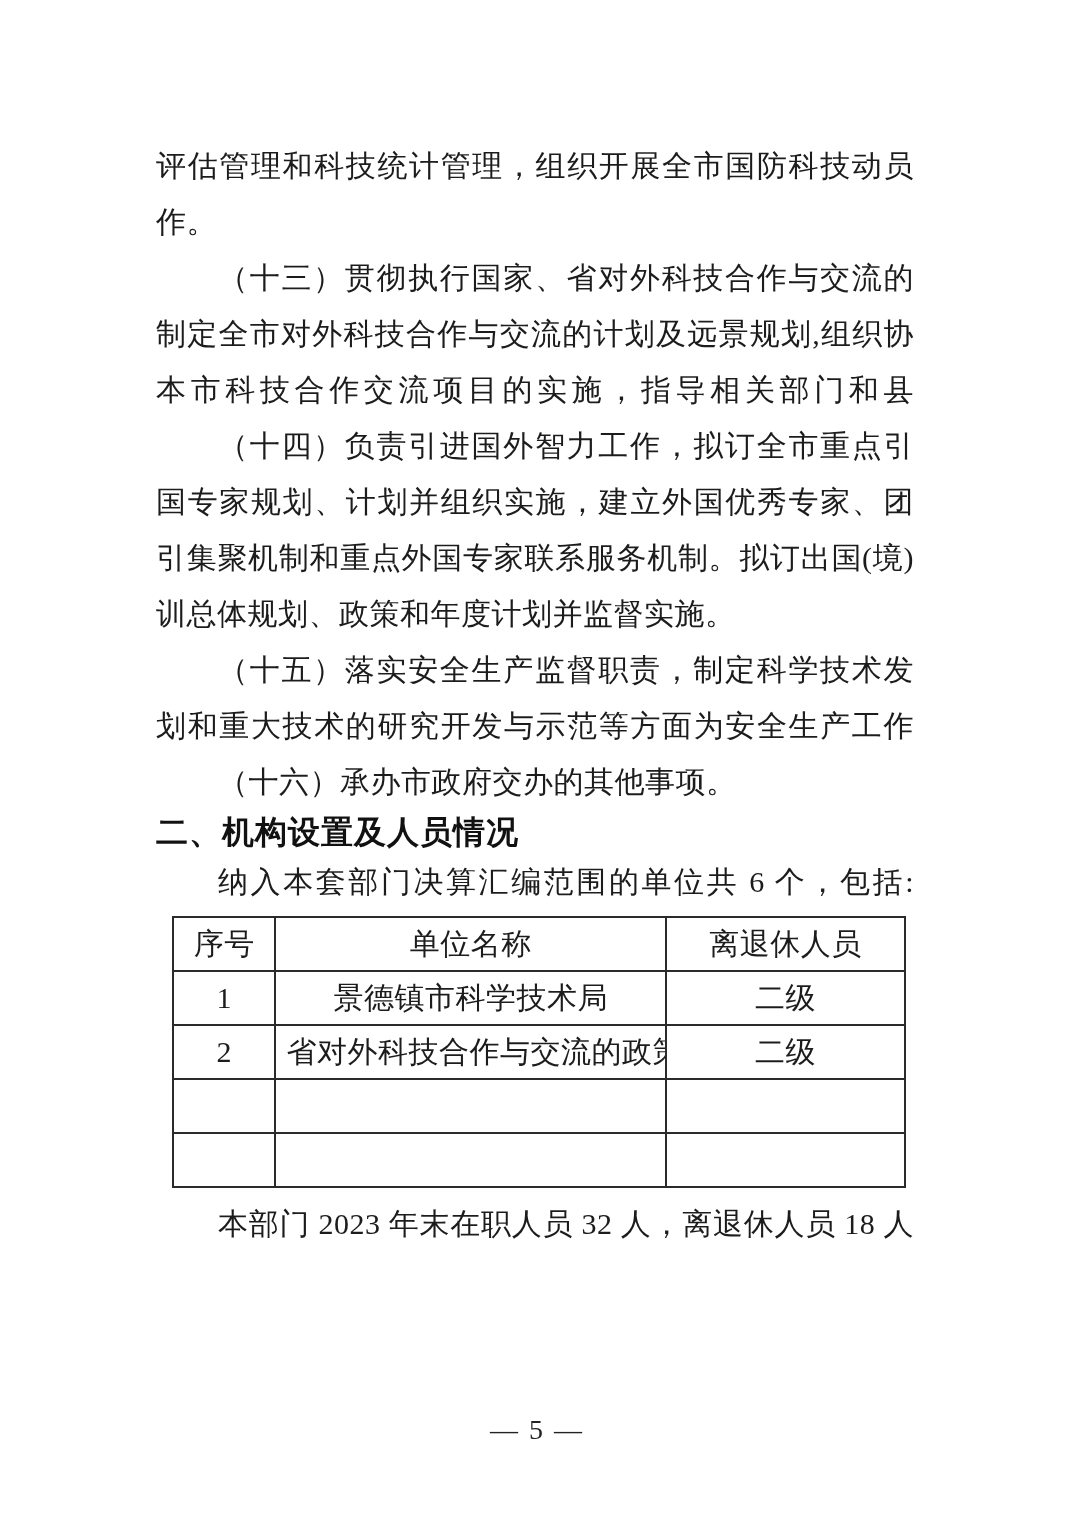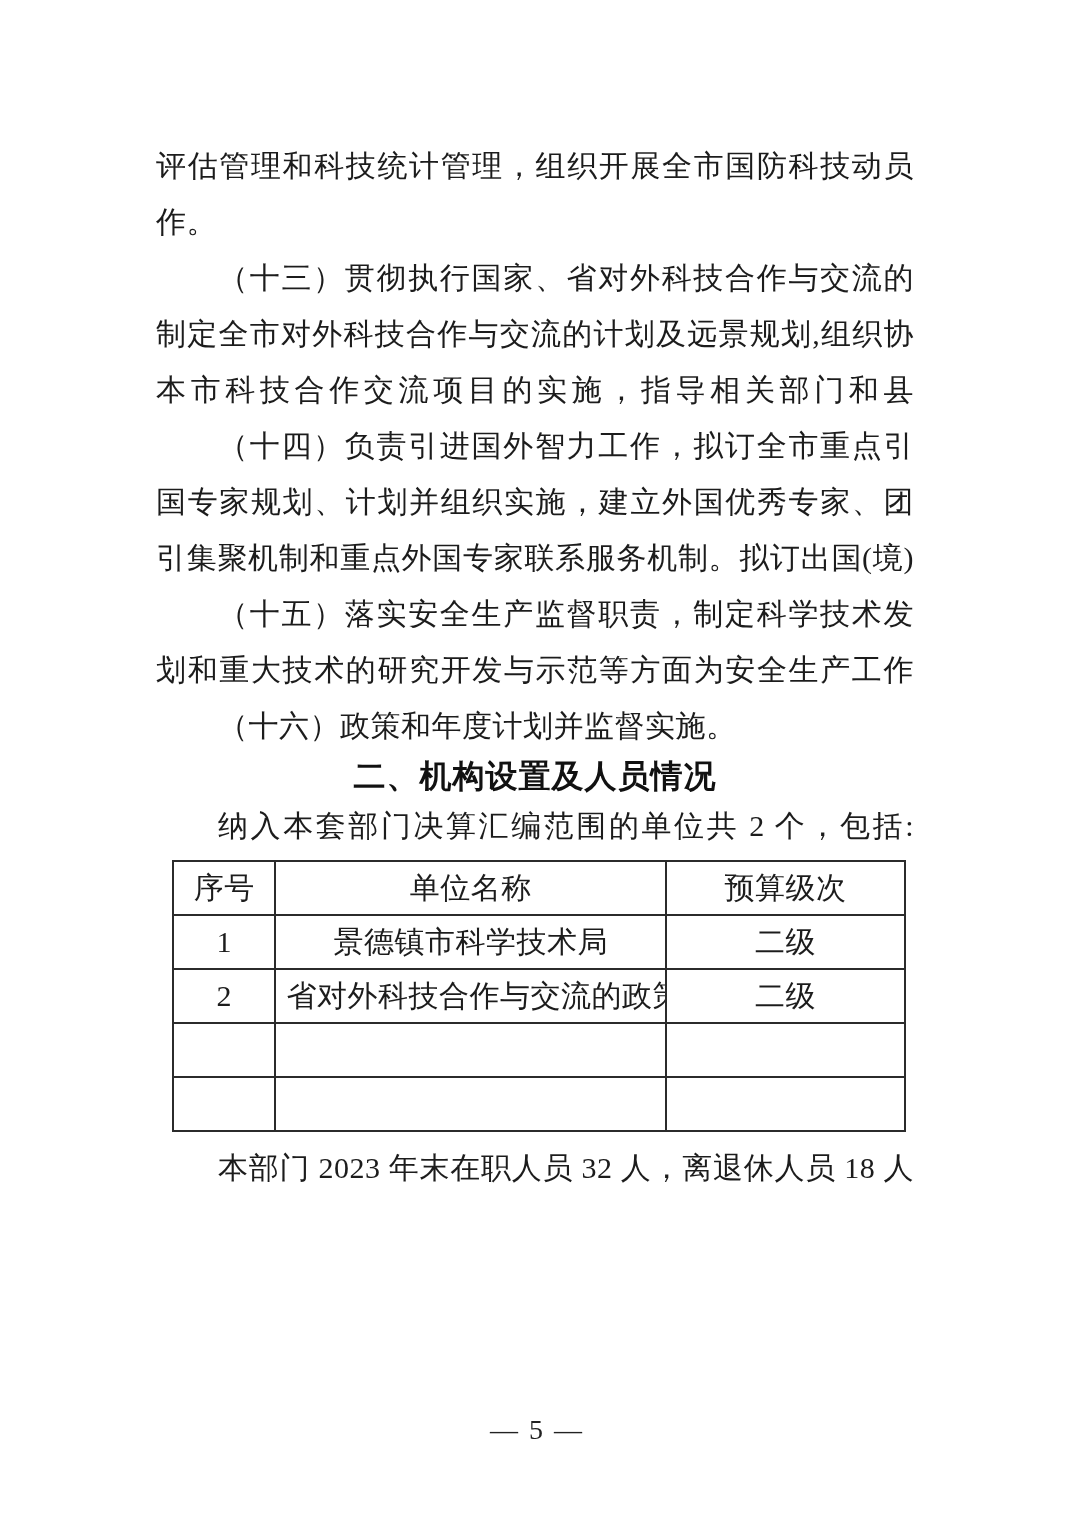--- a/index.html
+++ b/index.html
@@ -36,21 +36,20 @@
     padding-left: 62px;
   }
   .section-heading {
     font-family: "Liberation Sans", "DejaVu Sans", sans-serif;
     font-weight: bold;
     font-size: 32px;
     line-height: 44px;
     height: 44px;
     letter-spacing: 1px;
     color: #111;
-    text-align: center;
   }
   table.org-table {
     border-collapse: collapse;
     table-layout: fixed;
     margin-left: 16px;
     margin-top: 6px;
     width: 734px;
   }
   table.org-table td {
     border: 2px solid #2b2b2b;
@@ -93,41 +92,42 @@
     <div>
       <div class="ln ind jst">（十三）贯彻执行国家、省对外科技合作与交流的政策，</div>
       <div class="ln jst">制定全市对外科技合作与交流的计划及远景规划,组织协调</div>
       <div class="ln jst">本市科技合作交流项目的实施，指导相关部门和县（市、区）</div>
     </div>
 
     <div>
       <div class="ln ind jst">（十四）负责引进国外智力工作，拟订全市重点引进外</div>
       <div class="ln jst">国专家规划、计划并组织实施，建立外国优秀专家、团队吸</div>
       <div class="ln jst">引集聚机制和重点外国专家联系服务机制。拟订出国(境)培</div>
+      <div class="ln">训总体规划、政策和年度计划并监督实施。</div>
     </div>
 
     <div>
       <div class="ln ind jst">（十五）落实安全生产监督职责，制定科学技术发展规</div>
       <div class="ln jst">划和重大技术的研究开发与示范等方面为安全生产工作提</div>
     </div>
 
     <div>
-      <div class="ln ind">（十六）政策和年度计划并监督实施。</div>
+      <div class="ln ind">（十六）承办市政府交办的其他事项。</div>
     </div>
 
     <div class="section-heading">二、机构设置及人员情况</div>
 
-    <div class="ln ind jst">纳入本套部门决算汇编范围的单位共 2 个，包括:</div>
+    <div class="ln ind jst">纳入本套部门决算汇编范围的单位共 6 个，包括:</div>
 
     <table class="org-table">
       <tbody>
         <tr>
           <td class="col-seq">序号</td>
           <td class="col-name">单位名称</td>
-          <td class="col-budget">预算级次</td>
+          <td class="col-budget">离退休人员</td>
         </tr>
         <tr>
           <td class="col-seq">1</td>
           <td class="col-name">景德镇市科学技术局</td>
           <td class="col-budget">二级</td>
         </tr>
         <tr>
           <td class="col-seq">2</td>
           <td class="col-name">省对外科技合作与交流的政策</td>
           <td class="col-budget">二级</td>

